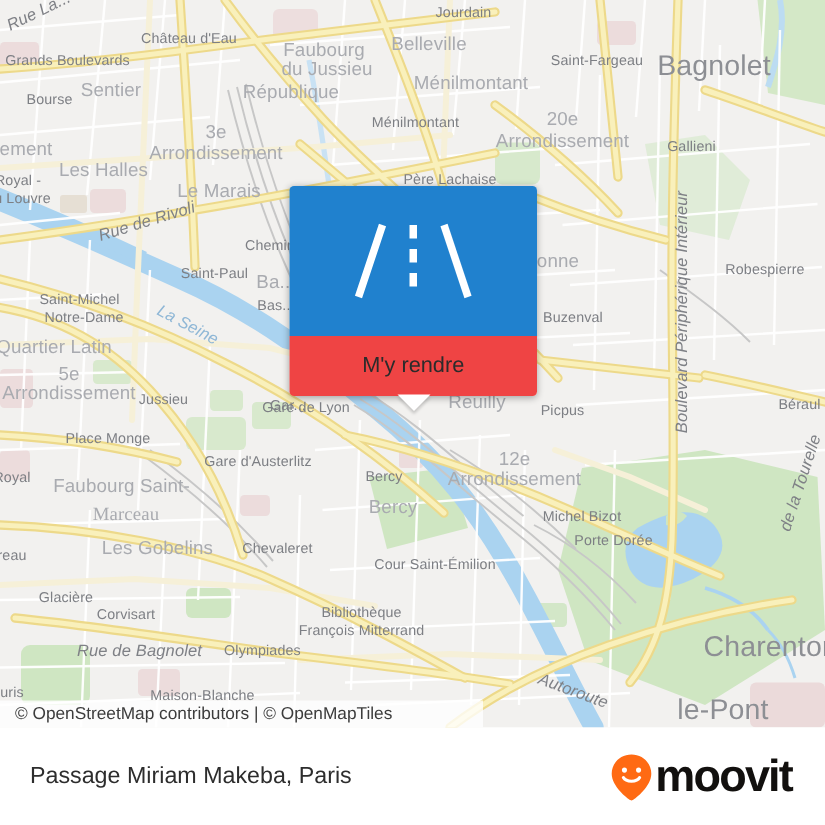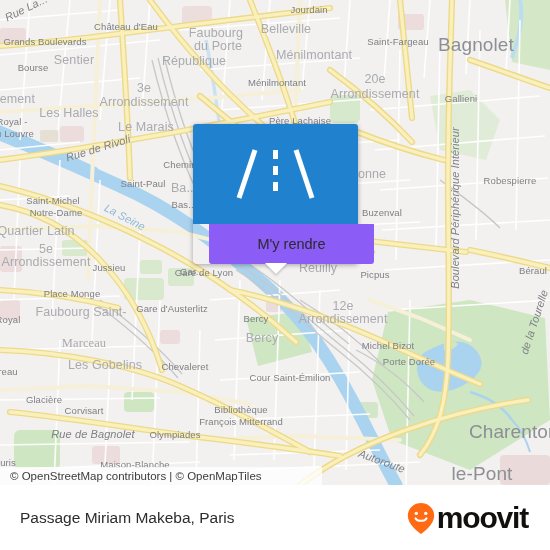--- a/index.html
+++ b/index.html
@@ -45,23 +45,23 @@
     overflow: visible;
   }
   .card-img {
     position: absolute; left: 0; top: 0;
     width: 165px; height: 100px;
     background: #2081ce;
     border-radius: 3px 3px 0 0;
     overflow: hidden;
   }
   .card-btn {
-    position: absolute; left: 16px; top: 100px;
+    position: absolute; left: 0; top: 100px;
     width: 165px; height: 40px;
-    background: #8b5cf6;
+    background: #ef4444;
     border-radius: 0 0 3px 3px;
     display: flex; align-items: center; justify-content: center;
     cursor: pointer;
   }
   .card-btn span {
     font-size: 14.5px; color: #2b2b2b;
     font-family: "Liberation Sans", sans-serif;
   }
   .card-tail {
     position: absolute;
@@ -277,21 +277,21 @@
 
     <div class="map-layer" id="label-layer">
         <div class="lbl street" style="left: 26px; top: 8px; transform: translate(-50%, -50%) rotate(-26deg);">Rue La...</div>
         <div class="lbl place" style="left: 126px; top: 26px;">Château d'Eau</div>
         <div class="lbl place" style="left: 309px; top: 9px;">Jourdain</div>
         <div class="lbl hood" style="left: 286px; top: 29px;">Belleville</div>
         <div class="lbl place" style="left: 398px; top: 41px;">Saint-Fargeau</div>
         <div class="lbl city" style="left: 476px; top: 45px;">Bagnolet</div>
         <div class="lbl place" style="left: 45px; top: 41px;">Grands Boulevards</div>
         <div class="lbl hood" style="left: 216px; top: 33px;">Faubourg</div>
-        <div class="lbl hood" style="left: 218px; top: 46px;">du Porte</div>
+        <div class="lbl hood" style="left: 218px; top: 46px;">du Jussieu</div>
         <div class="lbl hood" style="left: 194px; top: 61px;">République</div>
         <div class="lbl hood" style="left: 314px; top: 55px;">Ménilmontant</div>
         <div class="lbl hood" style="left: 74px; top: 60px;">Sentier</div>
         <div class="lbl place" style="left: 33px; top: 67px;">Bourse</div>
         <div class="lbl place" style="left: 277px; top: 82px;">Ménilmontant</div>
         <div class="lbl hood" style="left: 375px; top: 79px;">20e</div>
         <div class="lbl hood" style="left: 375px; top: 94px;">Arrondissement</div>
         <div class="lbl hood" style="left: 144px; top: 88px;">3e</div>
         <div class="lbl hood" style="left: 144px; top: 102px;">Arrondissement</div>
         <div class="lbl place" style="left: 461px; top: 98px;">Gallieni</div>
@@ -321,21 +321,21 @@
         <div class="lbl place" style="left: 204px; top: 272px;">Gare de Lyon</div>
         <div class="lbl hood" style="left: 318px; top: 268px;">Reuilly</div>
         <div class="lbl place" style="left: 375px; top: 274px;">Picpus</div>
         <div class="lbl place" style="left: 533px; top: 270px;">Béraul</div>
         <div class="lbl place" style="left: 72px; top: 293px;">Place Monge</div>
         <div class="lbl place" style="left: 172px; top: 308px;">Gare d'Austerlitz</div>
         <div class="lbl place" style="left: 256px; top: 318px;">Bercy</div>
         <div class="lbl hood" style="left: 343px; top: 306px;">12e</div>
         <div class="lbl hood" style="left: 343px; top: 319px;">Arrondissement</div>
         <div class="lbl place" style="left: 8px; top: 319px;">Royal</div>
-        <div class="lbl hood" style="left: 81px; top: 312px;">Faubourg Saint-</div>
+        <div class="lbl hood" style="left: 81px; top: 324px;">Faubourg Saint-</div>
         <div class="lbl hood" style="left: 84px; top: 343px; font-family: Liberation Serif, serif;">Marceau</div>
         <div class="lbl hood" style="left: 262px; top: 338px;">Bercy</div>
         <div class="lbl place" style="left: 388px; top: 345px;">Michel Bizot</div>
         <div class="lbl hood" style="left: 105px; top: 365px;">Les Gobelins</div>
         <div class="lbl place" style="left: 185px; top: 366px;">Chevaleret</div>
         <div class="lbl place" style="left: 409px; top: 361px;">Porte Dorée</div>
         <div class="lbl place" style="left: 8px; top: 371px;">reau</div>
         <div class="lbl place" style="left: 290px; top: 377px;">Cour Saint-Émilion</div>
         <div class="lbl street" style="left: 534px; top: 322px; transform: translate(-50%, -50%) rotate(-72deg);">de la Tourelle</div>
         <div class="lbl place" style="left: 44px; top: 399px;">Glacière</div>

